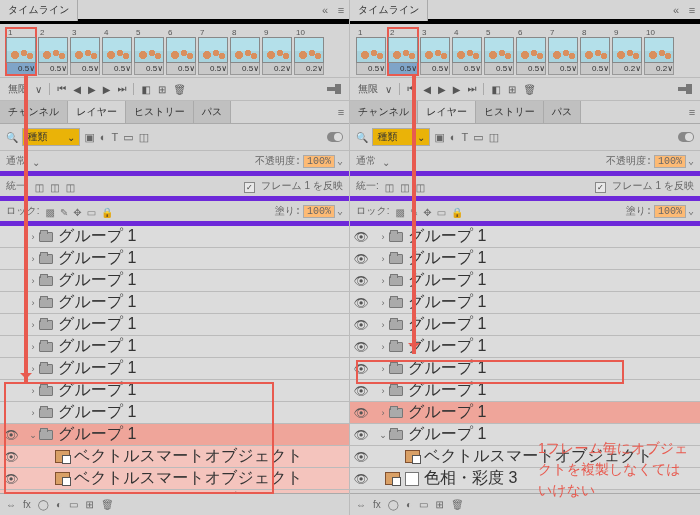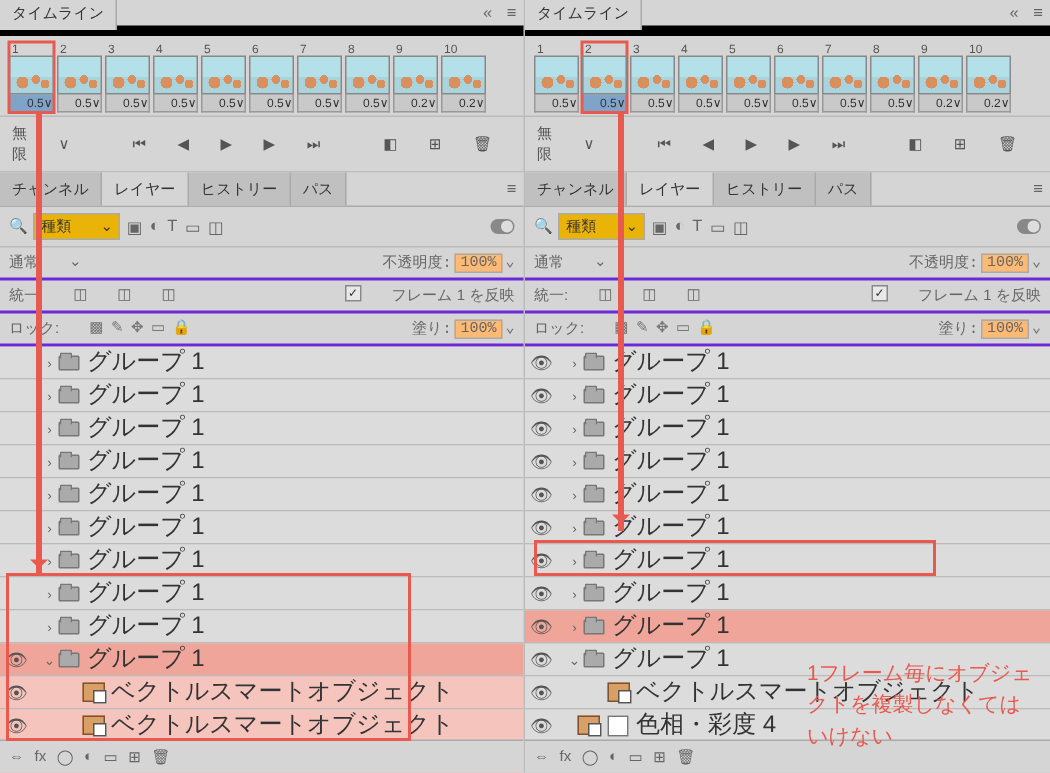--- a/index.html
+++ b/index.html
@@ -1,48 +1,48 @@
 <!DOCTYPE html>
 <html><head>
 <meta charset="utf-8">
 <style>
   * { box-sizing: border-box; margin: 0; padding: 0; }
   body { font-family: sans-serif; font-size: 10px; color: #333; background: #ccc; width: 700px; height: 515px; position: relative; overflow: hidden; }
   .panes { display: flex; width: 700px; height: 515px; }
   .pane { width: 350px; background: #d5d5d5; position: relative; }
   .pane.left { border-right: 1px solid #bbb; }
-  .panel-header { display: flex; align-items: center; height: 24px; background: #d5d5d5; border-bottom: 7px solid #000000; }
+  .panel-header { display: flex; align-items: center; height: 24px; background: #d5d5d5; border-bottom: 5px solid #000000; }
   .tab { padding: 4px 8px; background: #c0c0c0; font-size: 10px; color: #333; border-right: 1px solid #aaa; }
   .tab.active { background: #d5d5d5; }
   .spacer { flex: 1; }
   .icon-btn { width: 16px; height: 16px; display: inline-flex; align-items: center; justify-content: center; color: #666; font-size: 11px; }
 
   
   .timeline { padding: 4px 2px 2px 6px; overflow: hidden; white-space: nowrap; }
   .frames { display: flex; gap: 2px; }
   .frame { display: flex; flex-direction: column; align-items: stretch; width: 30px; }
   .frame .num { font-size: 8px; color: #555; text-align: left; padding-left: 2px; }
   .frame .thumb { width: 30px; height: 26px; background: linear-gradient(180deg, #b4e0ea 0 55%, #a9d4de 55% 100%); border: 1px solid #888; position: relative; overflow: hidden; }
   .frame .thumb::before { content: ""; position: absolute; left: 3px; top: 12px; width: 24px; height: 10px; background: radial-gradient(circle at 5px 5px,#d98f5e 0 4px,transparent 4px),radial-gradient(circle at 14px 3px,#d98f5e 0 3px,transparent 3px),radial-gradient(circle at 20px 6px,#d98f5e 0 3px,transparent 3px); }
   .frame .dur { font-size: 8px; text-align: right; color: #333; background: #c9c9c9; border: 1px solid #999; border-top: none; padding: 1px 0; }
   .frame.selected { outline: 2px solid #e85a4f; outline-offset: -1px; }
   .frame.selected .dur { background: #7fa4c8; }
-  .tl-controls { display: flex; align-items: center; gap: 21px; padding: 4px 8px; border-top: 1px solid #bbb; border-bottom: 1px solid #bbb; color: #555; }
+  .tl-controls { display: flex; align-items: center; gap: 7px; padding: 4px 8px; border-top: 1px solid #bbb; border-bottom: 1px solid #bbb; color: #555; }
   .tl-controls .sep { width:1px; height:12px; background:#aaa; }
   .tl-controls svg { display:block; }
 
   
   .tabs-row { display: flex; align-items: center; border-bottom: 1px solid #aaa; background: #d5d5d5; }
   .search-row { display: flex; align-items: center; gap: 4px; padding: 4px 6px; border-bottom: 1px solid #bbb; }
   .kind-filter { display:flex; align-items:center; gap:3px; font-size:10px; background:#eab308; border:1px solid #aaa; padding:1px 4px; width:58px; }
   .filter-icons { display:flex; gap:5px; align-items:center; color:#666; font-size:11px; }
   .switch { margin-left:auto; width:16px; height:10px; background:#888; border-radius:5px; position:relative; }
   .switch::after{content:"";position:absolute;right:1px;top:1px;width:8px;height:8px;border-radius:50%;background:#ddd;}
 
-  .blend-row, .lock-row { display:flex; align-items:flex-start; gap:20px; padding:3px 6px; border-bottom:2px solid #6d28d9; font-size:10px; color:#666; }
+  .blend-row, .lock-row { display:flex; align-items:flex-end; gap:6px; padding:3px 6px; border-bottom:5px solid #6d28d9; font-size:10px; color:#666; }
   .field { display:flex; align-items:center; gap:2px;font-family:Liberation Mono, monospace; }
   .field .val { background:#fdba74; border:1px solid #aaa; padding:0 3px; min-width:30px; text-align:right; }
   .chk { width:11px; height:11px; border:1px solid #888; display:inline-flex; align-items:center; justify-content:center; background:#e8e8e8; font-size:8px; color:#333; }
   .lock-icons { display:flex; gap:5px; font-size:10px; color:#777; align-items:center; }
 
   .layer-list { height: 320px; overflow: hidden; }
   .layer { display:flex; align-items:center; height:22px; border-bottom:1px solid #bbb; background:#dcdcdc; }
   .layer.hl { background:#f4c4bd; }
   .layer.hlstrong { background:#efa59a; }
   .vis { width:22px; text-align:center; color:#555; font-size:12px; }
@@ -594,21 +594,21 @@
         </div>
         <div class="layer">
           <div class="vis">👁</div>
           <div class="indent0"></div>
           <div class="licon" style="margin-left:6px">
             <div class="so-ic"></div>
           </div>
           <div class="licon">
             <div class="adj-ic"></div>
           </div>
-          <span class="lname">色相・彩度 4</span>
+          <span class="lname">色相・彩度 3</span>
         </div>
       </div>
     <div class="panel-footer">
       <span>⇔</span>
       <span>fx</span>
       <span>◯</span>
       <span>◐</span>
       <span>▭</span>
       <span>⊞</span>
       <span>🗑</span>

